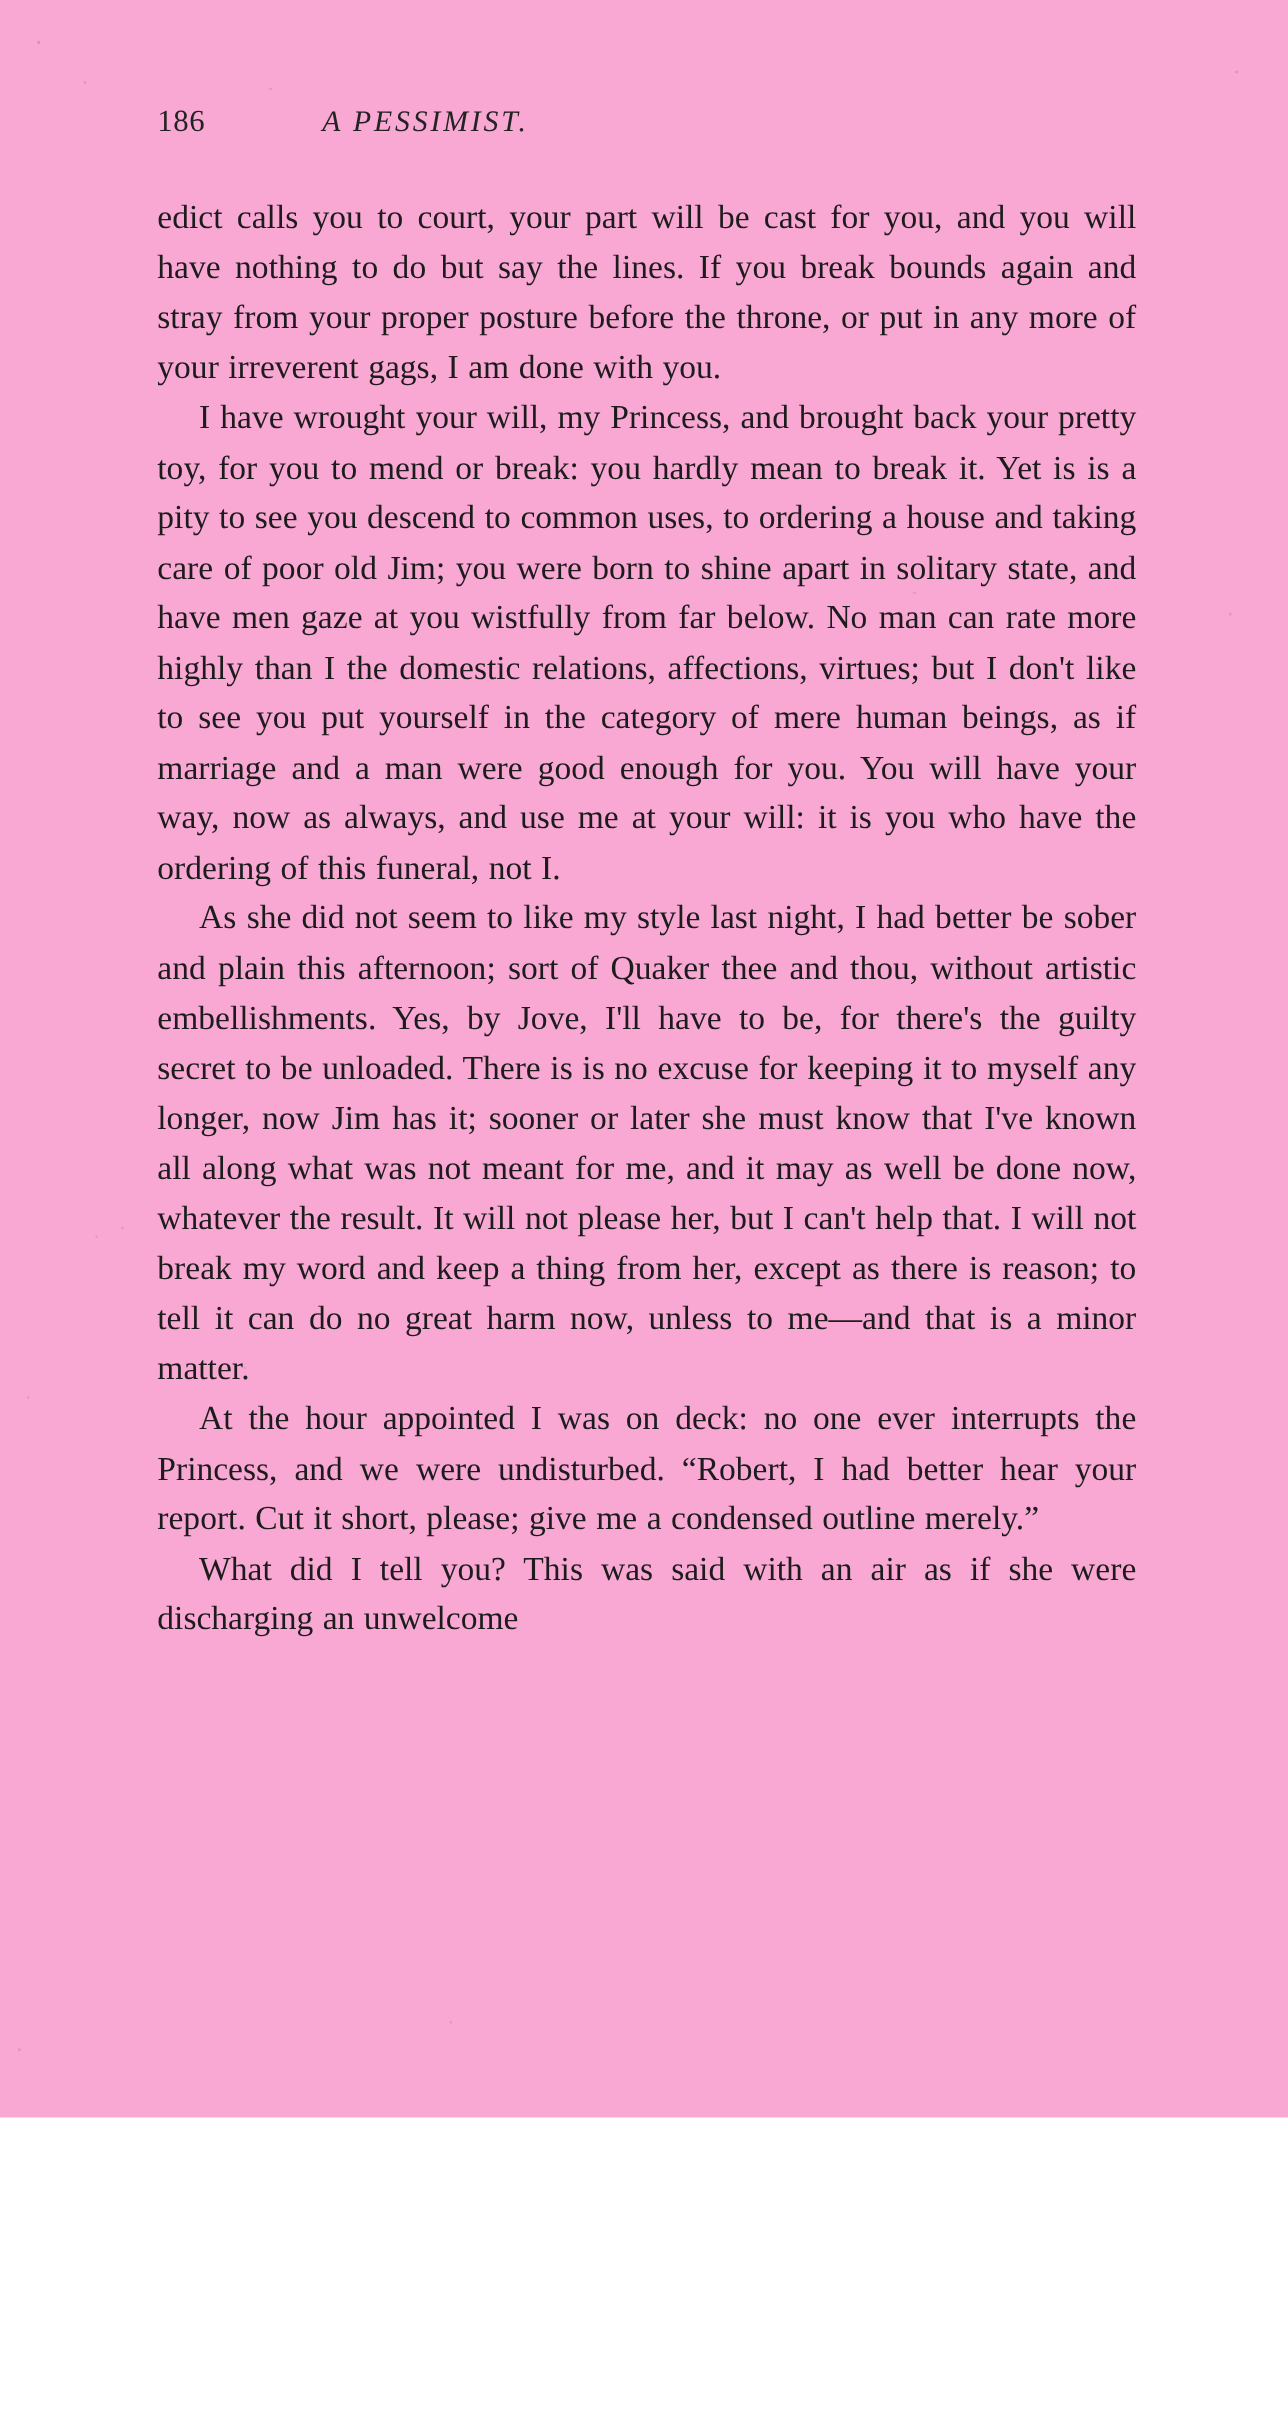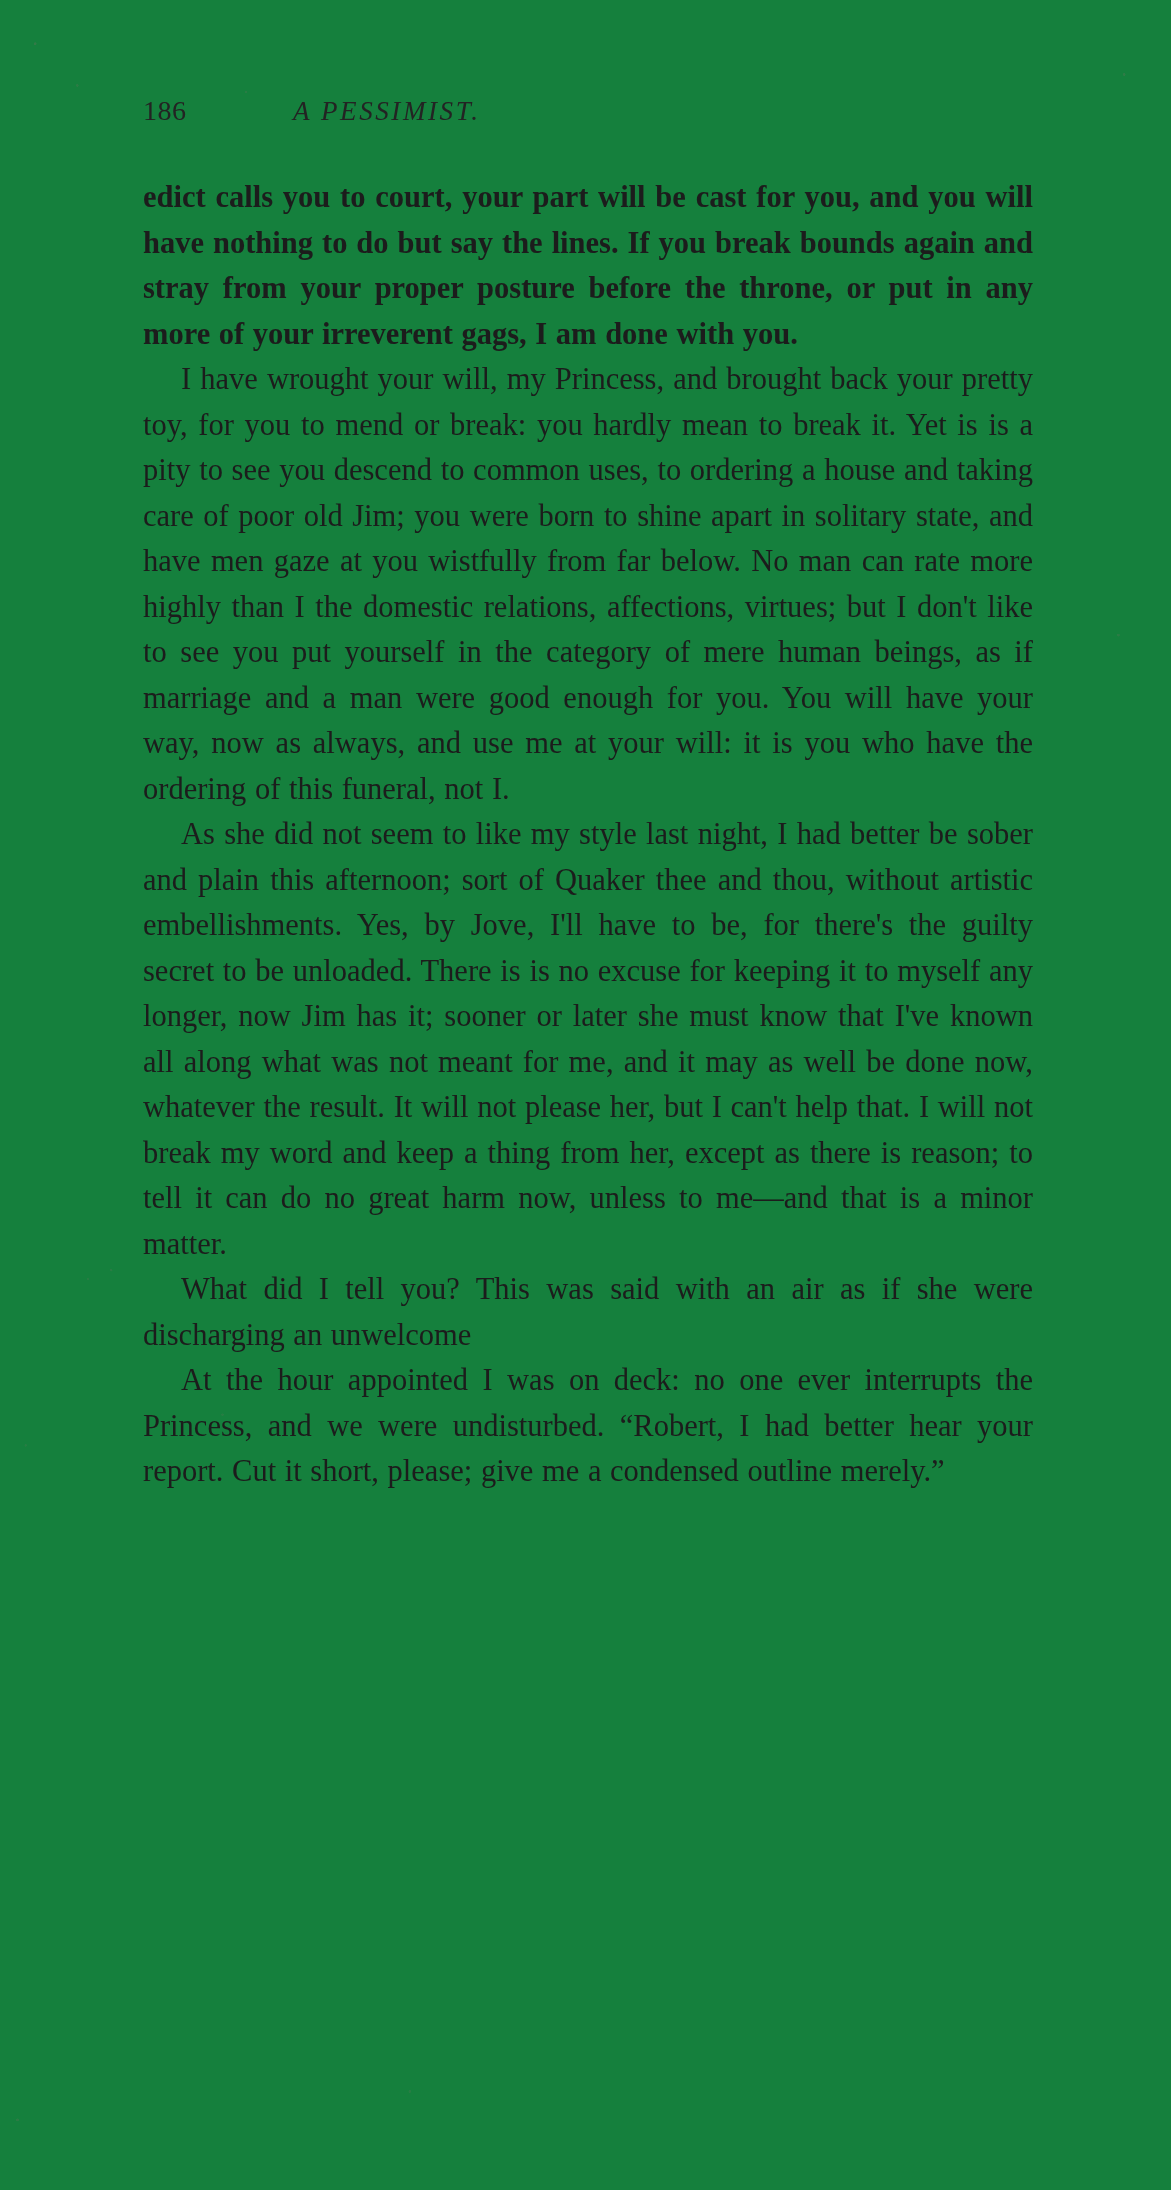--- a/index.html
+++ b/index.html
@@ -12,22 +12,22 @@
     height: 2190px;
     position: relative;
     font-family: "Liberation Serif", serif;
     color: #1a1a1a;
     overflow: hidden;
   }
   .page {
     position: absolute;
     top: 0; left: 0;
     width: 1171px;
-    height: 2190px;
-    background: #15803d;
+    height: 1925px;
+    background: #f9a8d4;
   }
   
   .speckle {
     position: absolute;
     top: 0; left: 0;
     width: 100%; height: 100%;
     pointer-events: none;
     background-image:
       radial-gradient(circle at 3% 2%, rgba(120,110,95,0.30) 0 1.2px, transparent 1.6px),
       radial-gradient(circle at 96% 3.4%, rgba(120,110,95,0.26) 0 1.1px, transparent 1.5px),
@@ -74,21 +74,20 @@
     line-height: 45.5px;
     color: #1c1c1c;
     text-align: justify;
     text-indent: 38px;
     -webkit-hyphens: none;
     hyphens: none;
     word-spacing: 1px;
   }
   .body-text p.first {
     text-indent: 0;
-    font-weight: bold;
   }
   .body-text p + p {
     margin-top: 0;
   }
 </style>
 </head>
 <body>
 
 <div class="page">
   <div class="speckle"></div>
@@ -97,18 +96,18 @@
 
     <div class="header">
       <div class="folio">186</div>
       <div class="running-head">A PESSIMIST.</div>
     </div>
 
     <div class="body-text">
       <p class="first">edict calls you to court, your part will be cast for you, and you will have nothing to do but say the lines. If you break bounds again and stray from your proper posture before the throne, or put in any more of your irreverent gags, I am done with you.</p>
       <p>I have wrought your will, my Princess, and brought back your pretty toy, for you to mend or break: you hardly mean to break it. Yet is is a pity to see you descend to common uses, to ordering a house and taking care of poor old Jim; you were born to shine apart in solitary state, and have men gaze at you wistfully from far below. No man can rate more highly than I the domestic relations, affections, virtues; but I don't like to see you put yourself in the category of mere human beings, as if marriage and a man were good enough for you. You will have your way, now as always, and use me at your will: it is you who have the ordering of this funeral, not I.</p>
       <p>As she did not seem to like my style last night, I had better be sober and plain this afternoon; sort of Quaker thee and thou, without artistic embellishments. Yes, by Jove, I'll have to be, for there's the guilty secret to be unloaded. There is is no excuse for keeping it to myself any longer, now Jim has it; sooner or later she must know that I've known all along what was not meant for me, and it may as well be done now, whatever the result. It will not please her, but I can't help that. I will not break my word and keep a thing from her, except as there is reason; to tell it can do no great harm now, unless to me—and that is a minor matter.</p>
+      <p>At the hour appointed I was on deck: no one ever interrupts the Princess, and we were undisturbed. “Robert, I had better hear your report. Cut it short, please; give me a condensed outline merely.”</p>
       <p>What did I tell you? This was said with an air as if she were discharging an unwelcome</p>
-      <p>At the hour appointed I was on deck: no one ever interrupts the Princess, and we were undisturbed. “Robert, I had better hear your report. Cut it short, please; give me a condensed outline merely.”</p>
     </div>
 
   </div>
 </div>
 
 </body></html>

